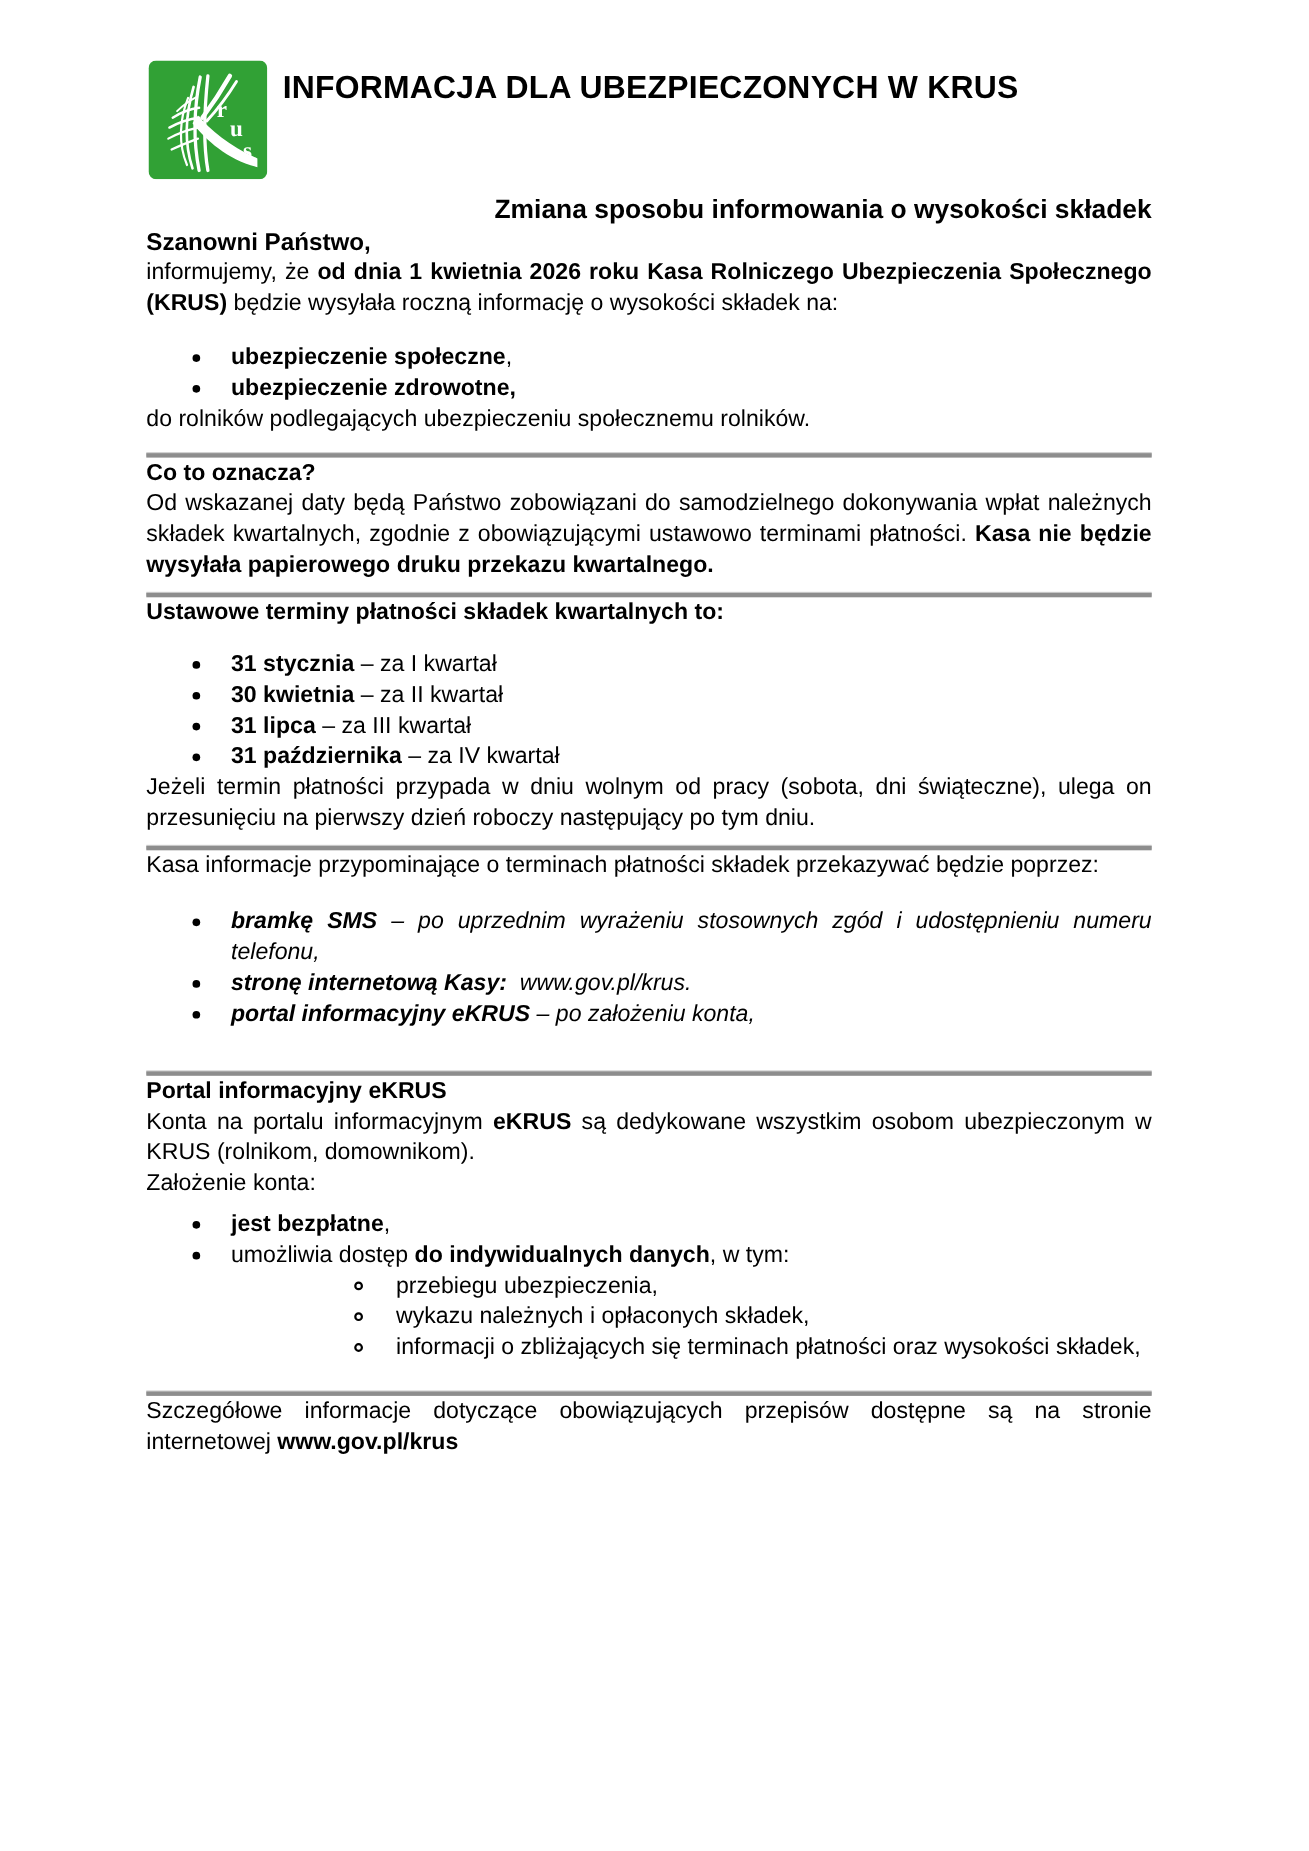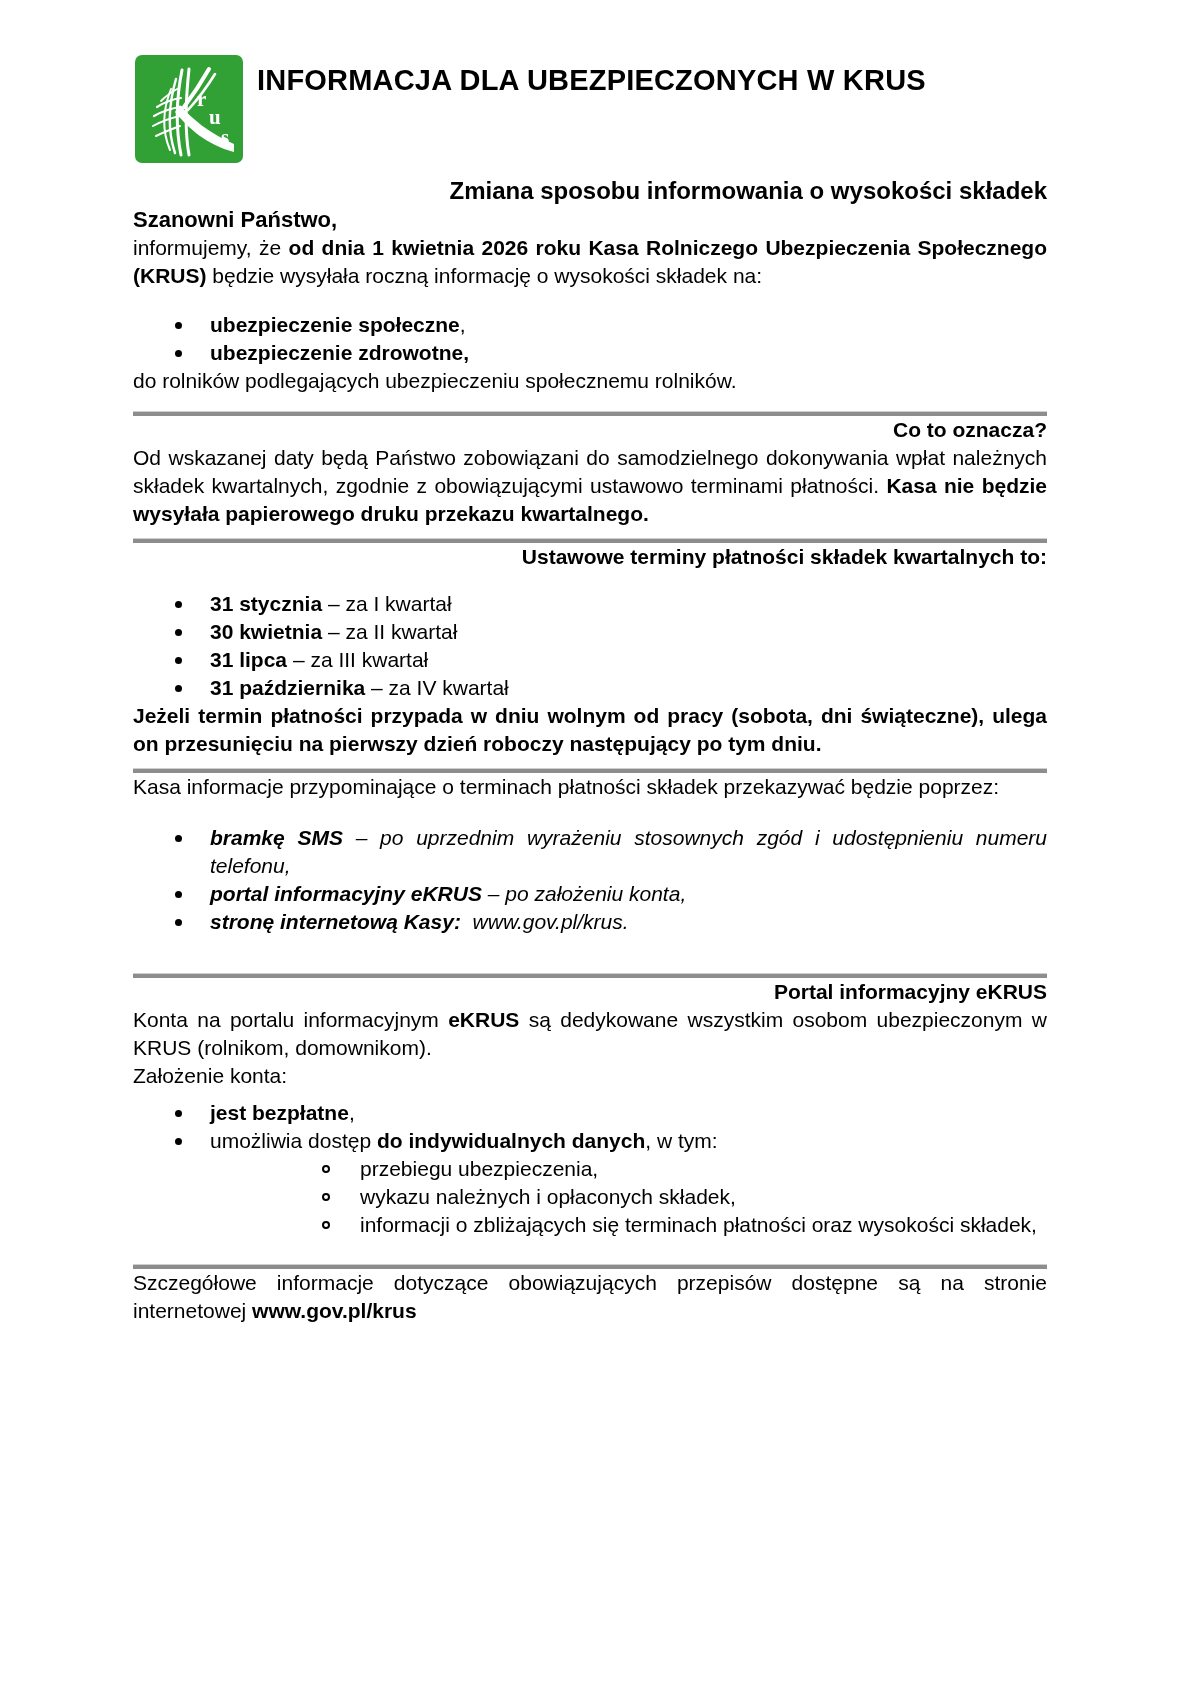--- a/index.html
+++ b/index.html
@@ -15,21 +15,21 @@
   
   .header { display:flex; align-items:flex-start; margin:55px 0 0 135px; }
   .logo { width:108px; height:108px; flex:0 0 auto; }
   .logo svg { display:block; width:108px; height:108px; }
   .doc-title { font-size:29px; line-height:34px; font-weight:700; margin-left:14px; padding-top:8px; letter-spacing:.2px; }
   .subtitle { width:914px; margin:12px 0 0 133px; text-align:right; font-size:24px; line-height:31px; font-weight:700; }
 
   
   .content { width:914px; margin-left:133px; }
   .content p, .content h3 { margin:0; }
-  h3 { font-size:21px; line-height:28px; font-weight:700;text-align:right; }
+  h3 { font-size:21px; line-height:28px; font-weight:700; }
   .greeting { margin-top:22px; font-size:22px; font-weight:700; }
   .just { text-align:justify; }
 
   .divider { height:4px; background:#8d8d8d; box-shadow:0 -1px 0 #cfcfcf; }
 
   ul { list-style:none; margin:0; padding:0; }
   .blist > li { position:relative; padding-left:77px; }
   .blist > li::before {
     content:""; position:absolute; left:42px; top:11px;
     width:7px; height:7px; border-radius:50%; background:#000;
@@ -44,21 +44,21 @@
   
   .mt-intro      { margin-top:14px; }
   .mt-lista      { margin-top:21px; }
   .mt-farmers    { margin-top:48px; }
   .mt-div1       { margin-top:17px; }
   .mt-h1         { margin-top:10px; }
   .mt-p1         { margin-top:18px; }
   .mt-div2       { margin-top:11px; }
   .mt-h2         { margin-top:9px; }
   .mt-listb      { margin-top:19px; }
-  .mt-note       { margin-top:18px;font-weight:bold; }
+  .mt-note       { margin-top:18px; }
   .mt-div3       { margin-top:11px; }
   .mt-chintro    { margin-top:9px; }
   .mt-listc      { margin-top:23px;font-style:italic; }
   .mt-div4       { margin-top:38px; }
   .mt-h3         { margin-top:7px; }
   .mt-konta      { margin-top:19px; }
   .mt-zal        { margin-top:9px; }
   .mt-listd      { margin-top:9px; }
   .mt-div5       { margin-top:26px; }
   .mt-footer     { margin-top:7px; }
@@ -132,22 +132,22 @@
     </ul>
 
     <p class="just mt-note">Jeżeli termin płatności przypada w dniu wolnym od pracy (sobota, dni świąteczne), ulega on przesunięciu na pierwszy dzień roboczy następujący po tym dniu.</p>
 
     <div class="divider mt-div3"></div>
 
     <p class="mt-chintro">Kasa informacje przypominające o terminach płatności składek przekazywać będzie poprzez:</p>
 
     <ul class="blist mt-listc">
       <li class="just"><strong>bramkę SMS</strong><span> – po uprzednim wyrażeniu stosownych zgód i udostępnieniu numeru telefonu,</span></li>
+      <li><strong>stronę internetową Kasy:</strong><span>&nbsp; www.gov.pl/krus.</span></li>
       <li><strong>portal informacyjny eKRUS</strong><span> – po założeniu konta,</span></li>
-      <li><strong>stronę internetową Kasy:</strong><span>&nbsp; www.gov.pl/krus.</span></li>
     </ul>
 
     <div class="divider mt-div4"></div>
 
     <h3 class="mt-h3">Portal informacyjny eKRUS</h3>
 
     <p class="just mt-konta"><span>Konta na portalu informacyjnym </span><strong>eKRUS</strong><span> są dedykowane wszystkim osobom ubezpieczonym w KRUS (rolnikom, domownikom).</span></p>
 
     <p class="mt-zal">Założenie konta:</p>
 

